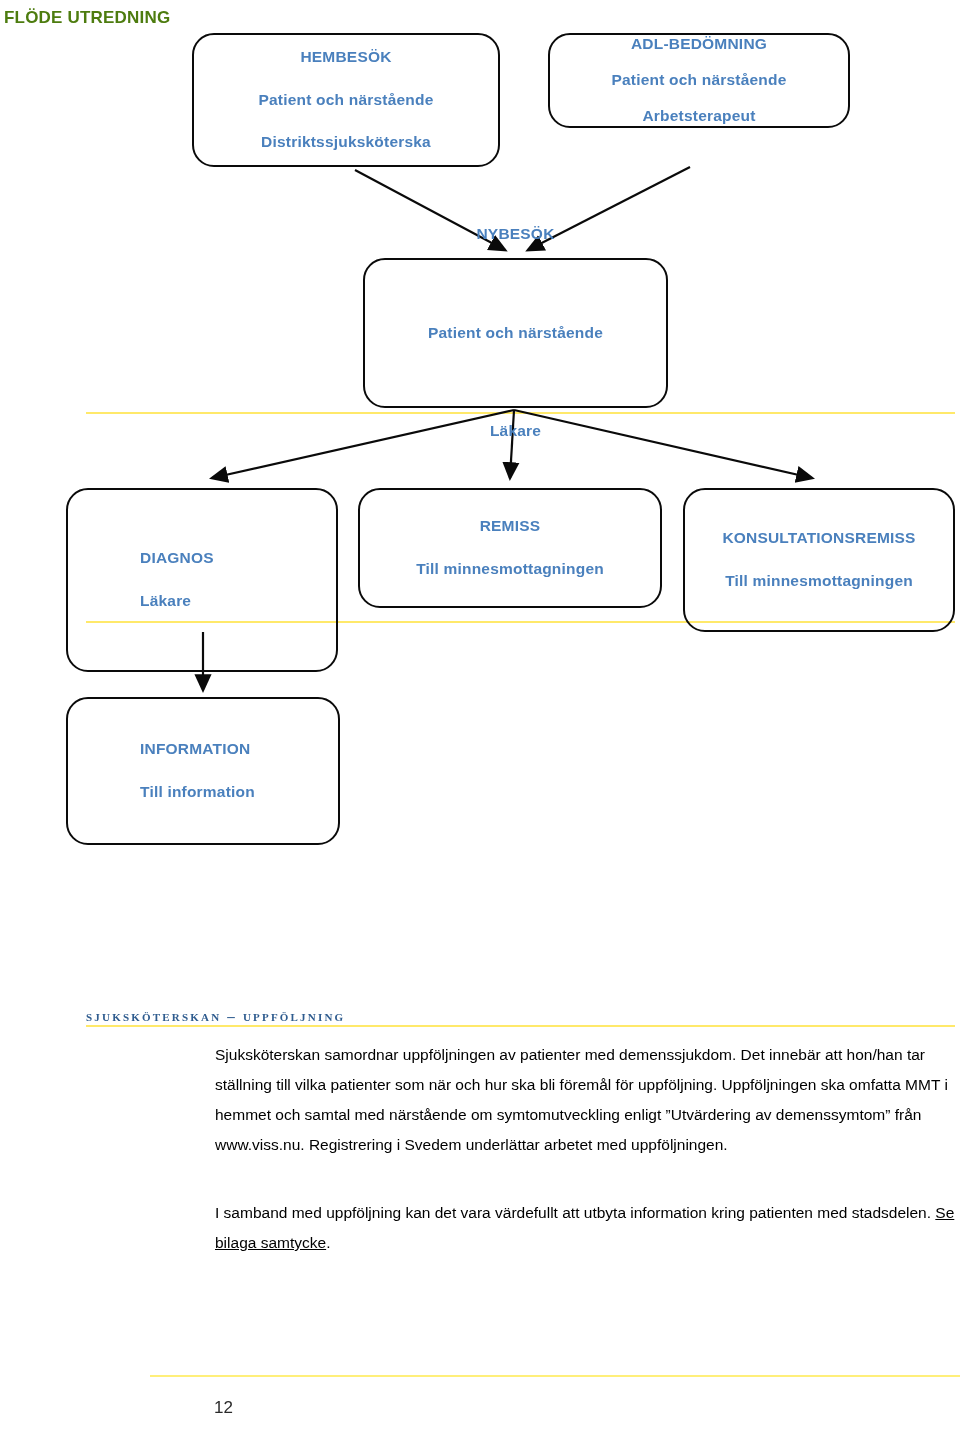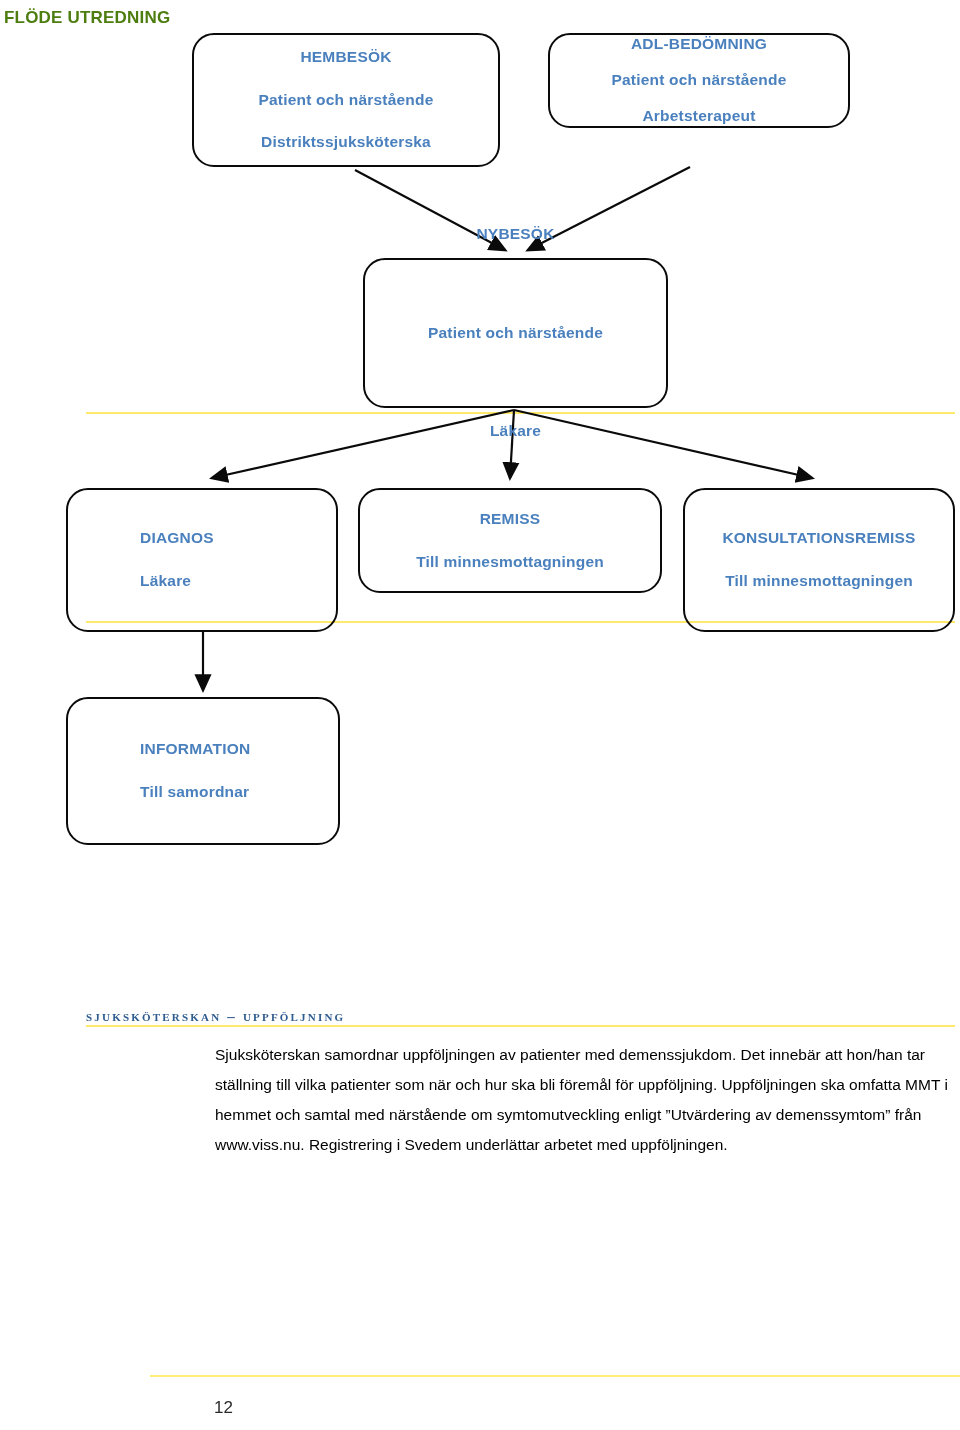--- a/index.html
+++ b/index.html
@@ -89,22 +89,22 @@
     color: #4a80bd;
     letter-spacing: 0.2px;
     line-height: 1.2;
   }
   .flow-box .sp-a { height: 24px; }
   .flow-box .sp-b { height: 24px; }
 
   #box-hembesok { left: 192px; top: 33px; width: 308px; height: 134px; }
   #box-adl      { left: 548px; top: 33px; width: 302px; height: 95px; }
   #box-nybesok  { left: 363px; top: 258px; width: 305px; height: 150px; gap: 40px; }
-  #box-diagnos  { left: 66px;  top: 488px; width: 272px; height: 144px; border-radius: 22px; }
-  #box-remiss   { left: 358px; top: 488px; width: 304px; height: 105px; }
+  #box-diagnos  { left: 66px;  top: 488px; width: 272px; height: 184px; border-radius: 22px; }
+  #box-remiss   { left: 358px; top: 488px; width: 304px; height: 120px; }
   #box-konsult  { left: 683px; top: 488px; width: 272px; height: 144px; }
   #box-info     { left: 66px;  top: 697px; width: 274px; height: 148px; }
 
   #box-diagnos .bx-title,
   #box-diagnos .bx-line,
   #box-info .bx-title,
   #box-info .bx-line {
     text-align: left;
   }
   #box-diagnos .inner,
@@ -217,30 +217,33 @@
   <div class="flow-box" id="box-konsult">
     <div class="bx-title">KONSULTATIONSREMISS</div>
     <div class="sp-a"></div>
     <div class="bx-line">Till minnesmottagningen</div>
   </div>
 
   <div class="flow-box" id="box-info">
     <div class="inner">
       <div class="bx-title">INFORMATION</div>
       <div class="sp-a"></div>
-      <div class="bx-line">Till samordnar</div>
+      <div class="bx-line">Till information</div>
     </div>
   </div>
 
 
   <div id="subheading-wrap">
     <div id="subheading">Sjuksköterskan – uppföljning</div>
   </div>
 
   <div class="body-block" id="para1">
     <span>Sjuksköterskan samordnar uppföljningen av patienter med demenssjukdom. Det innebär att hon/han tar ställning till vilka patienter som när och hur ska bli föremål för uppföljning. Uppföljningen ska omfatta MMT i hemmet och samtal med närstående om symtomutveckling enligt ”Utvärdering av demenssymtom” från www.viss.nu. Registrering i Svedem underlättar arbetet med uppföljningen.</span>
   </div>
 
+  <div class="body-block" id="para2">
+    <span>I samband med uppföljning kan det vara värdefullt att utbyta information kring patienten med stadsdelen. </span><span class="underlined">Se bilaga samtycke</span><span>.</span>
+  </div>
 
   <div id="footer-rule"></div>
   <div id="page-number">12</div>
 
 </div>
 
 </body></html>

